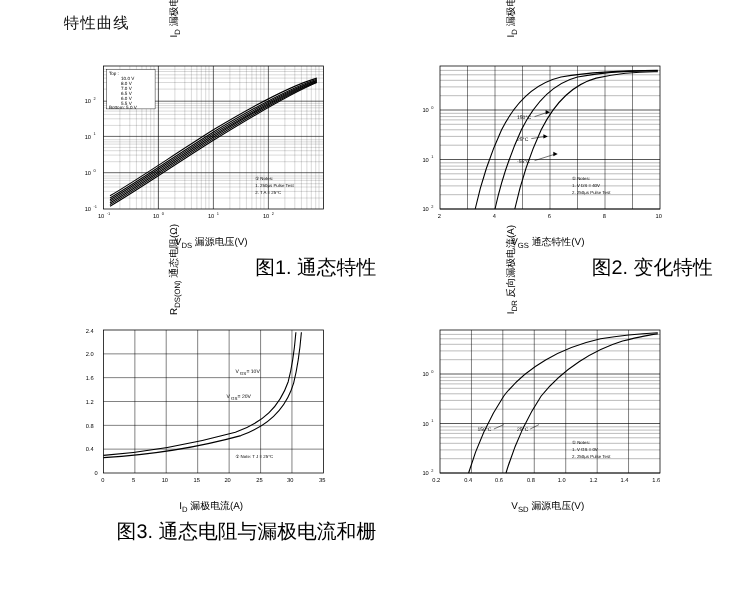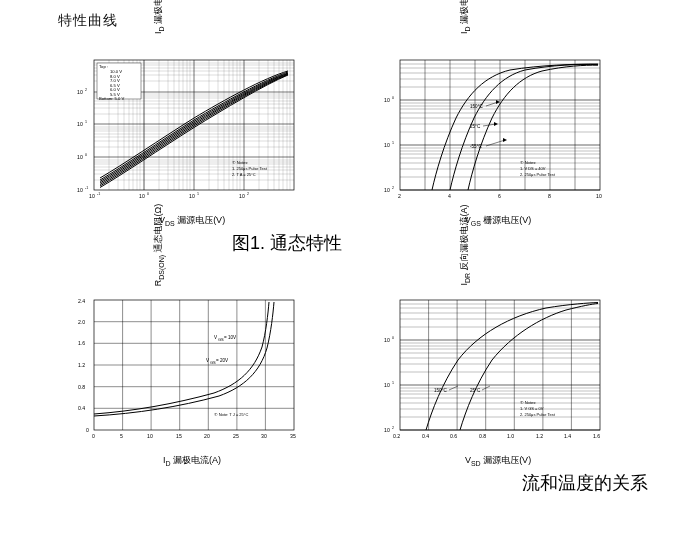--- a/index.html
+++ b/index.html
@@ -298,23 +298,24 @@
         <text class="tick-text" x="178" y="146">8</text>
         <text class="tick-text" x="226" y="146">10</text>
         <text class="tick-text" x="14" y="140">10</text>
           <text class="tick-exp" x="22" y="137">2</text>
         <text class="tick-text" x="14" y="95">10</text>
           <text class="tick-exp" x="22" y="92">1</text>
         <text class="tick-text" x="14" y="50">10</text>
           <text class="tick-exp" x="22" y="47">0</text>
       </svg>
       <div class="xlabel">
-        <span>V</span><span class="sub">GS</span><span> 栅源电压(V)</span>
-      </div>
-    </div>
+        <span>V</span><span class="sub">GS</span><span> 通态特性(V)</span>
+      </div>
+    </div>
+    <div class="caption">图2. 变化特性</div>
   </div>
 
   <div class="fig fig-bl">
     <div class="plotwrap">
       <div class="ylabel">
         <span class="ylabel-inner"><span>R</span><span class="sub">DS(ON)</span><span> 通态电阻(Ω)</span></span>
       </div>
       <svg class="plot" viewBox="0 0 258 158">
         <rect x="30" y="8" width="200" height="130" fill="#ffffff" stroke="#000" stroke-width="0.7"></rect>
         <g stroke="#000" stroke-width="0.45">
@@ -360,20 +361,21 @@
         <text class="tick-text" x="14" y="75">1.2</text>
         <text class="tick-text" x="14" y="53.3">1.6</text>
         <text class="tick-text" x="14" y="31.7">2.0</text>
         <text class="tick-text" x="14" y="11">2.4</text>
       </svg>
       <div class="xlabel">
         <span>I</span><span class="sub">D</span><span> 漏极电流(A)</span>
       </div>
     </div>
     <div class="caption">
+      <div>图3. 通态电阻与漏极电流和栅</div>
     </div>
   </div>
 
   <div class="fig fig-br">
     <div class="plotwrap">
       <div class="ylabel">
         <span class="ylabel-inner"><span>I</span><span class="sub">DR</span><span> 反向漏极电流(A)</span></span>
       </div>
       <svg class="plot" viewBox="0 0 258 158">
         <rect x="30" y="8" width="200" height="130" fill="#ffffff" stroke="#000" stroke-width="0.7"></rect>
@@ -440,17 +442,16 @@
         <text class="tick-text" x="14" y="95">10</text>
           <text class="tick-exp" x="22" y="92">1</text>
         <text class="tick-text" x="14" y="50">10</text>
           <text class="tick-exp" x="22" y="47">0</text>
       </svg>
       <div class="xlabel">
         <span>V</span><span class="sub">SD</span><span> 漏源电压(V)</span>
       </div>
     </div>
     <div class="caption">
-      <div>流和温度的关系</div>
     </div>
   </div>
 
 </div>
 
 </body></html>

